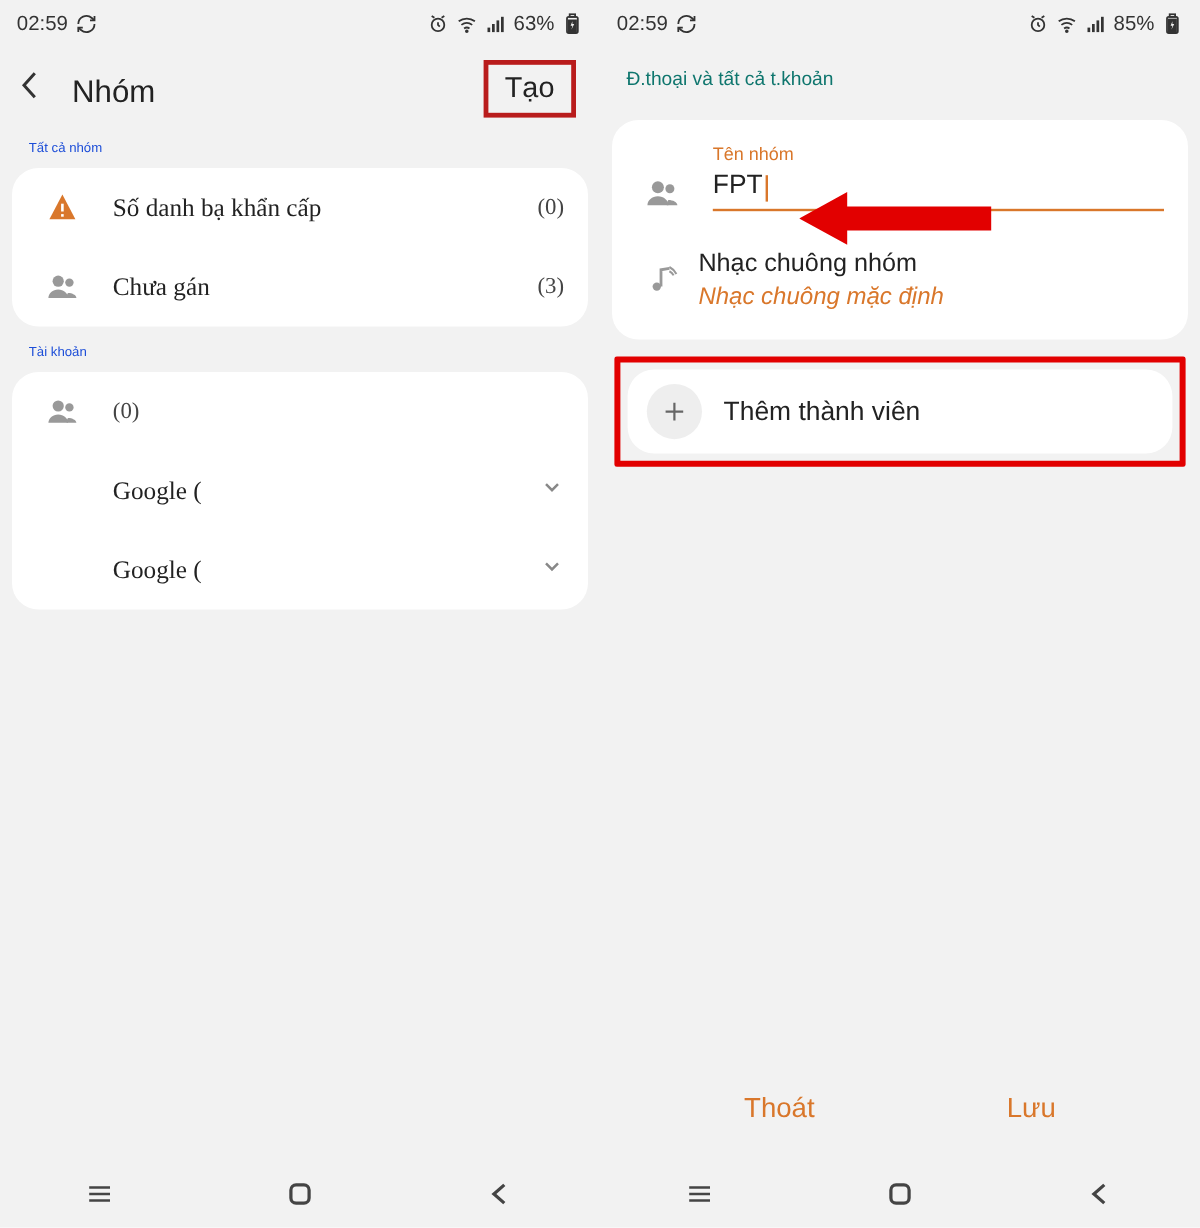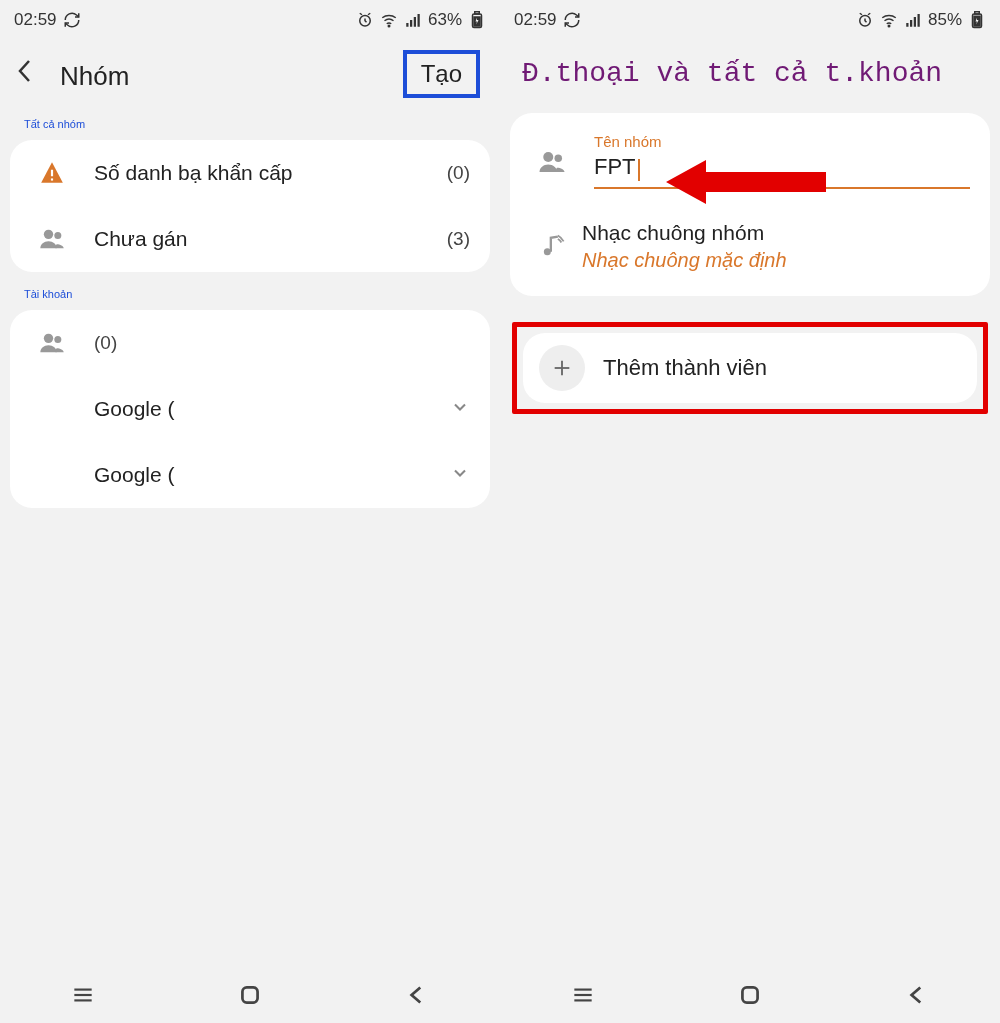--- a/index.html
+++ b/index.html
@@ -17,45 +17,45 @@
 
   
   .header {
     height: 68px; display: flex; align-items: center; justify-content: space-between;
     padding: 0 20px 0 16px; background: #f2f2f2;
   }
   .header-left { display: flex; align-items: flex-end; gap: 26px; }
   .back-chevron { font-size: 26px; color: #333; cursor: pointer; }
   .header-title { font-size: 26px; color: #222; font-weight: 400; }
   .header-action { font-size: 24px; color: #222; font-weight: 500; padding: 6px 8px; }
-  .red-box { border: 4px solid #1d4ed8; }
+  .red-box { border: 4px solid #b91c1c; }
 
   
   .section-label { font-size: 11px; color: #1d4ed8; padding: 10px 24px 10px; }
 
   
-  .card { background: #fff; border-radius: 22px; margin: 0 10px; overflow: hidden; }
+  .card { background: #fff; border-radius: 22px; margin: 0 10px; overflow: hidden; font-family: Liberation Serif, serif; }
   .card + .section-label { margin-top: 6px; }
   .row {
     display: flex; align-items: center; min-height: 66px; padding: 10px 20px; gap: 20px;
   }
   .row-icon {
     width: 44px; display: flex; align-items: center; justify-content: center; flex: 0 0 44px;
     color: #888;
   }
   .row-text { flex: 1; font-size: 21px; color: #222; }
   .row-count { font-size: 19px; color: #444; }
   .row-chevron { color: #888; font-size: 20px; }
 
   
   .r-header { padding: 18px 22px 24px; }
-  .r-title { font-size: 28px; color: #701a75; font-family: Liberation Mono, monospace; }
+  .r-title { font-size: 16px; color: #0f766e; }
 
   .card2 { background: #fff; border-radius: 22px; margin: 0 10px 14px; overflow: hidden; padding: 4px 0; }
-  .field-row { display: flex; align-items: flex-start; gap: 20px; padding: 16px 20px 16px; position: relative; }
+  .field-row { display: flex; align-items: flex-end; gap: 20px; padding: 16px 20px 16px; position: relative; }
   .field-icon { width: 44px; flex: 0 0 44px; display: flex; align-items: center; justify-content: center; color: #888; margin-top: 14px; }
   .field-body { flex: 1; position: relative; }
   .field-label { font-size: 15px; color: #d9772b; margin-bottom: 4px; }
   .arrow-overlay {
     position: absolute; left: 166px; top: 152px; pointer-events: none;
   }
 
   .ring-row { display: flex; align-items: center; gap: 8px; padding: 16px 20px 20px; }
   .ring-body { display: flex; flex-direction: column; gap: 4px; }
   .ring-title { font-size: 21px; color: #222; }
@@ -65,21 +65,21 @@
     display: flex; align-items: center; gap: 18px; padding: 12px 16px; background: #fff;
     border-radius: 22px; margin: 0 10px;
   }
   .add-row-wrap { margin: 0 12px; }
   .plus-circle {
     width: 46px; height: 46px; border-radius: 50%; background: #eee;
     display: flex; align-items: center; justify-content: center; color: #666; flex: 0 0 46px;
   }
   .plus-circle svg { width: 22px; height: 22px; }
   .add-text { font-size: 22px; color: #222; }
-  .red-outline { border: 5px solid #e20000; padding: 6px; border-radius: 2px; margin-top: 12px; }
+  .red-outline { border: 5px solid #e20000; padding: 6px; border-radius: 2px; }
 
   
   .bottom-actions {
     position: absolute; bottom: 60px; left: 0; right: 0; display: flex; height: 80px;
     align-items: center; justify-content: space-around; padding: 0 40px;
   }
   .ba-btn { font-size: 23px; color: #d9772b; }
 
   
   .navbar {
@@ -341,20 +341,24 @@
     </div>
 
     <div class="arrow-overlay">
       <svg width="170" height="60" viewBox="0 0 170 60">
         <polygon points="0,30 40,8 40,20 160,20 160,40 40,40 40,52" fill="#e20000"></polygon>
       </svg>
     </div>
 
     <div class="spacer"></div>
 
+    <div class="bottom-actions">
+      <div class="ba-btn">Thoát</div>
+      <div class="ba-btn">Lưu</div>
+    </div>
 
     <div class="navbar">
       <div class="nav-btn">
         <svg viewBox="0 0 24 24" fill="none" stroke="#444" stroke-width="2">
             <line x1="4" y1="12" x2="20" y2="12"></line>
             <line x1="4" y1="7" x2="20" y2="7"></line>
             <line x1="4" y1="17" x2="20" y2="17"></line>
           </svg>
       </div>
       <div class="nav-btn">

